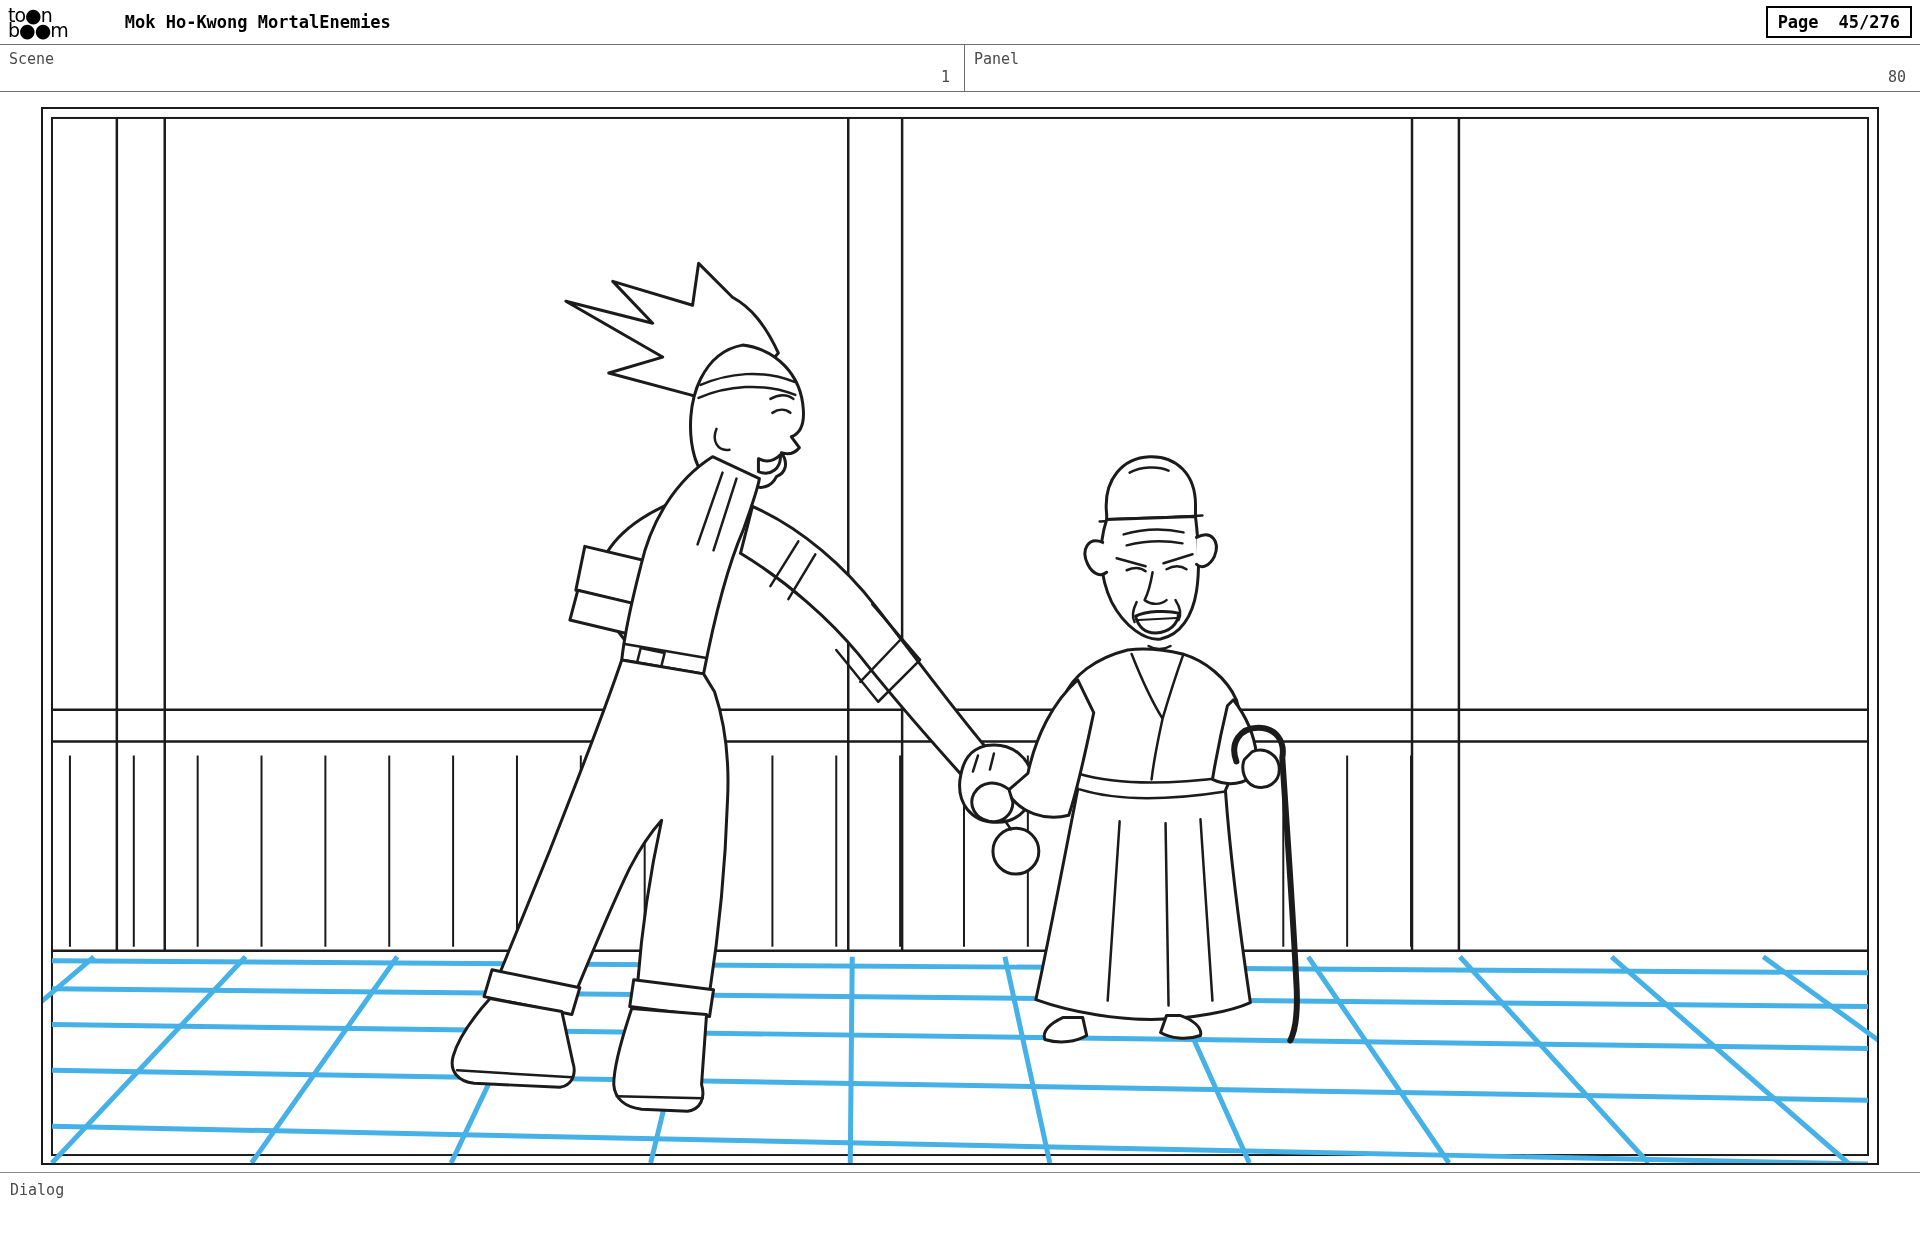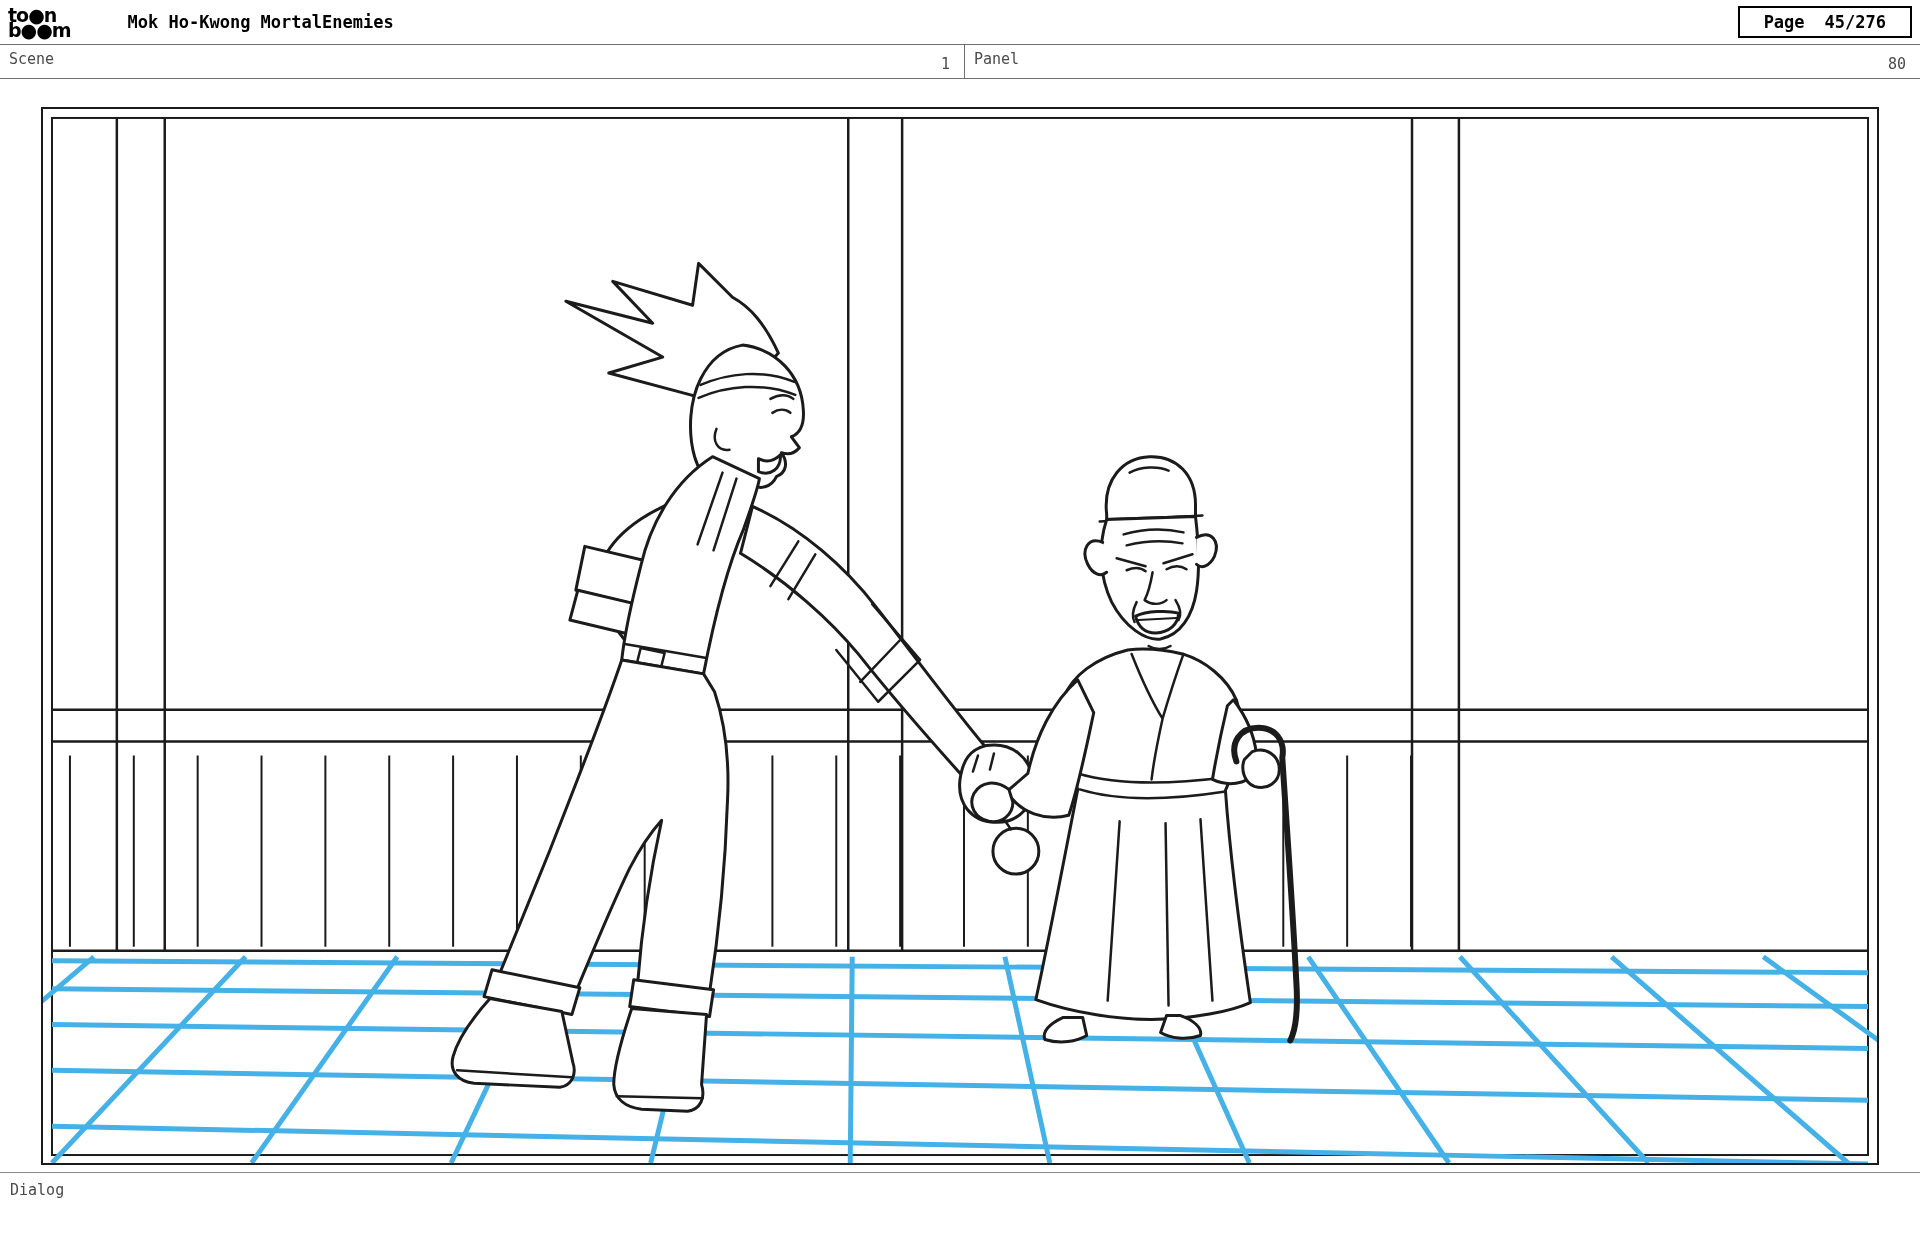--- a/index.html
+++ b/index.html
@@ -10,34 +10,34 @@
     font-family:"DejaVu Sans Mono","Liberation Mono",monospace;
     color:#1b1b1b;
   }
   
   .topbar{
     position:absolute;top:0;left:0;width:1920px;height:44px;
     display:flex;align-items:center;box-sizing:border-box;padding:0 8px;
   }
   .logo{
     font-family:"DejaVu Sans","Liberation Sans",sans-serif;
-    font-weight:bold;font-size:19px;line-height:15px;letter-spacing:-1px;
+    font-weight:normal;font-size:19px;line-height:15px;letter-spacing:-1px;
     color:#000;user-select:none;margin-top:2px;
   }
   .title{
     margin-left:26px;font-weight:bold;font-size:17px;color:#000;padding-left:31px;
   }
   .pagebox{
     margin-left:auto;border:2px solid #000;
-    padding:4px 24px;font-weight:bold;font-size:17px;color:#000;
+    padding:4px 10px;font-weight:bold;font-size:17px;color:#000;
     display:flex;gap:20px;align-items:center;
   }
   
   .inforow{
-    position:absolute;top:44px;left:0;width:1920px;height:35px;
+    position:absolute;top:44px;left:0;width:1920px;height:48px;
     border-top:1px solid #6e6e6e;border-bottom:1px solid #6e6e6e;
     box-sizing:border-box;display:flex;
   }
   .cell{position:relative;box-sizing:border-box;height:100%;}
   .cell-scene{width:965px;border-right:1px solid #6e6e6e;}
   .cell-panel{flex:1;text-align:right;}
   .cell-label{
     position:absolute;top:5px;left:9px;font-size:15px;color:#4a4a4a;
   }
   .cell-value{

